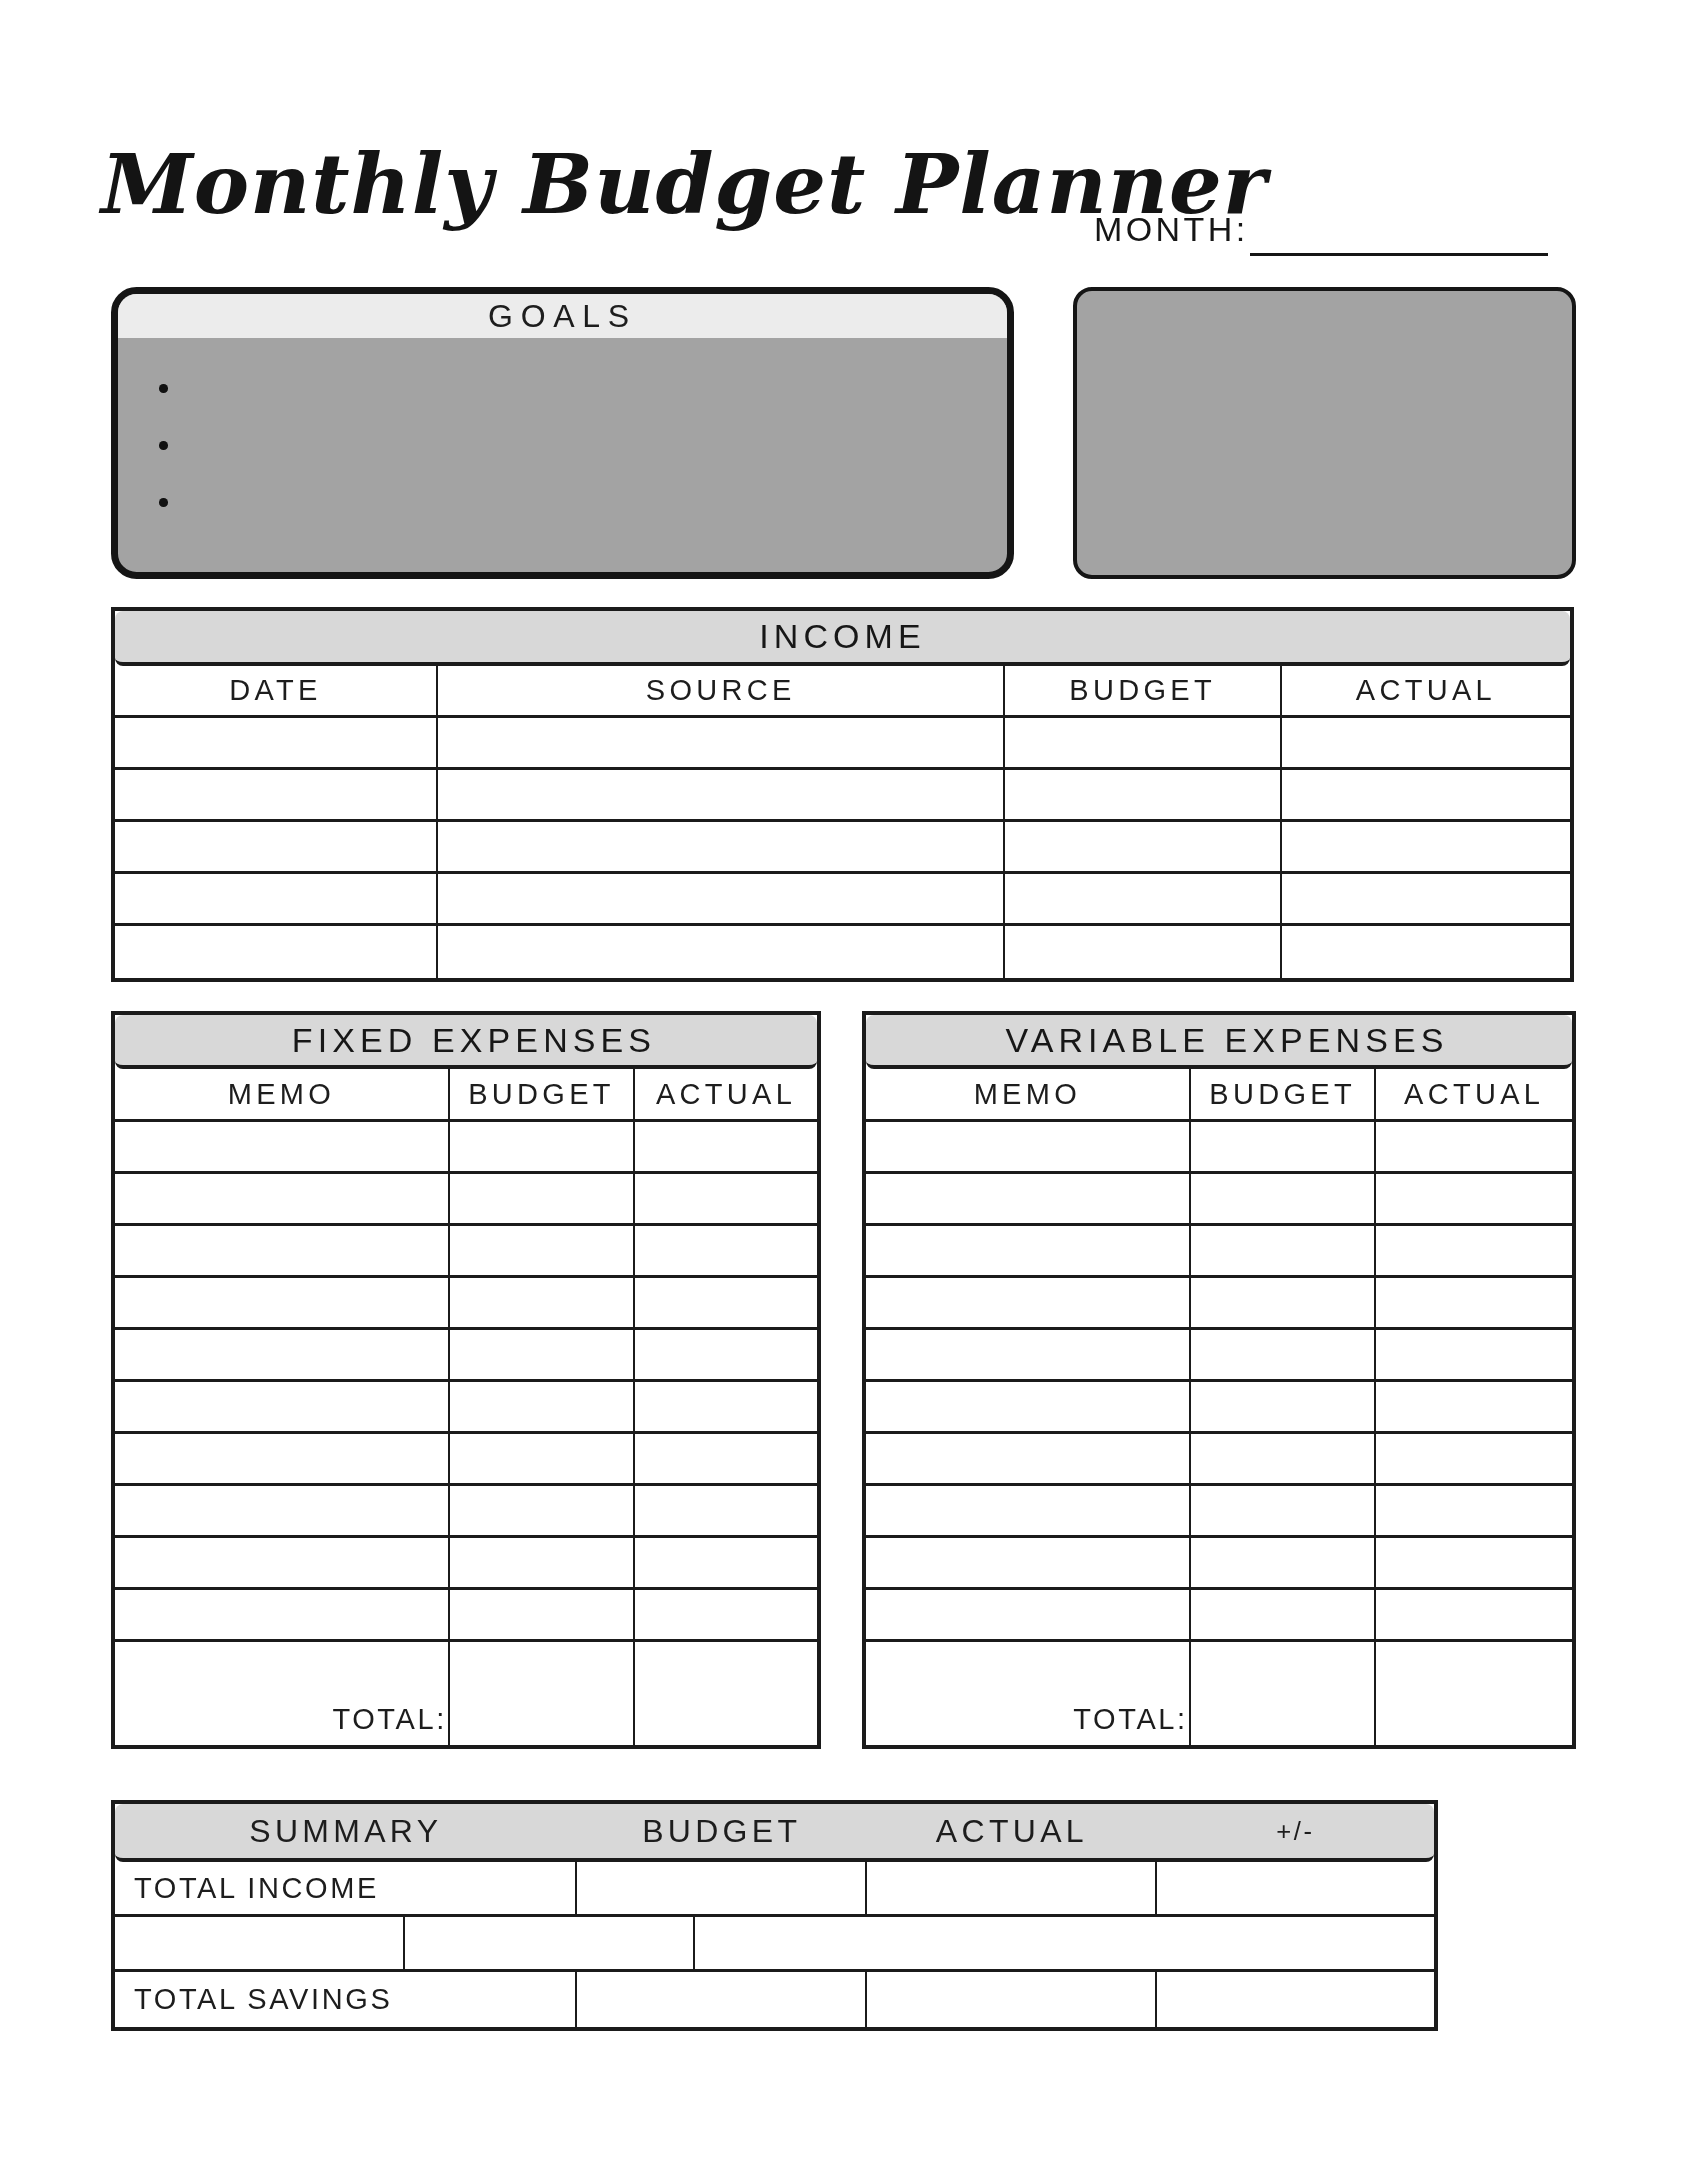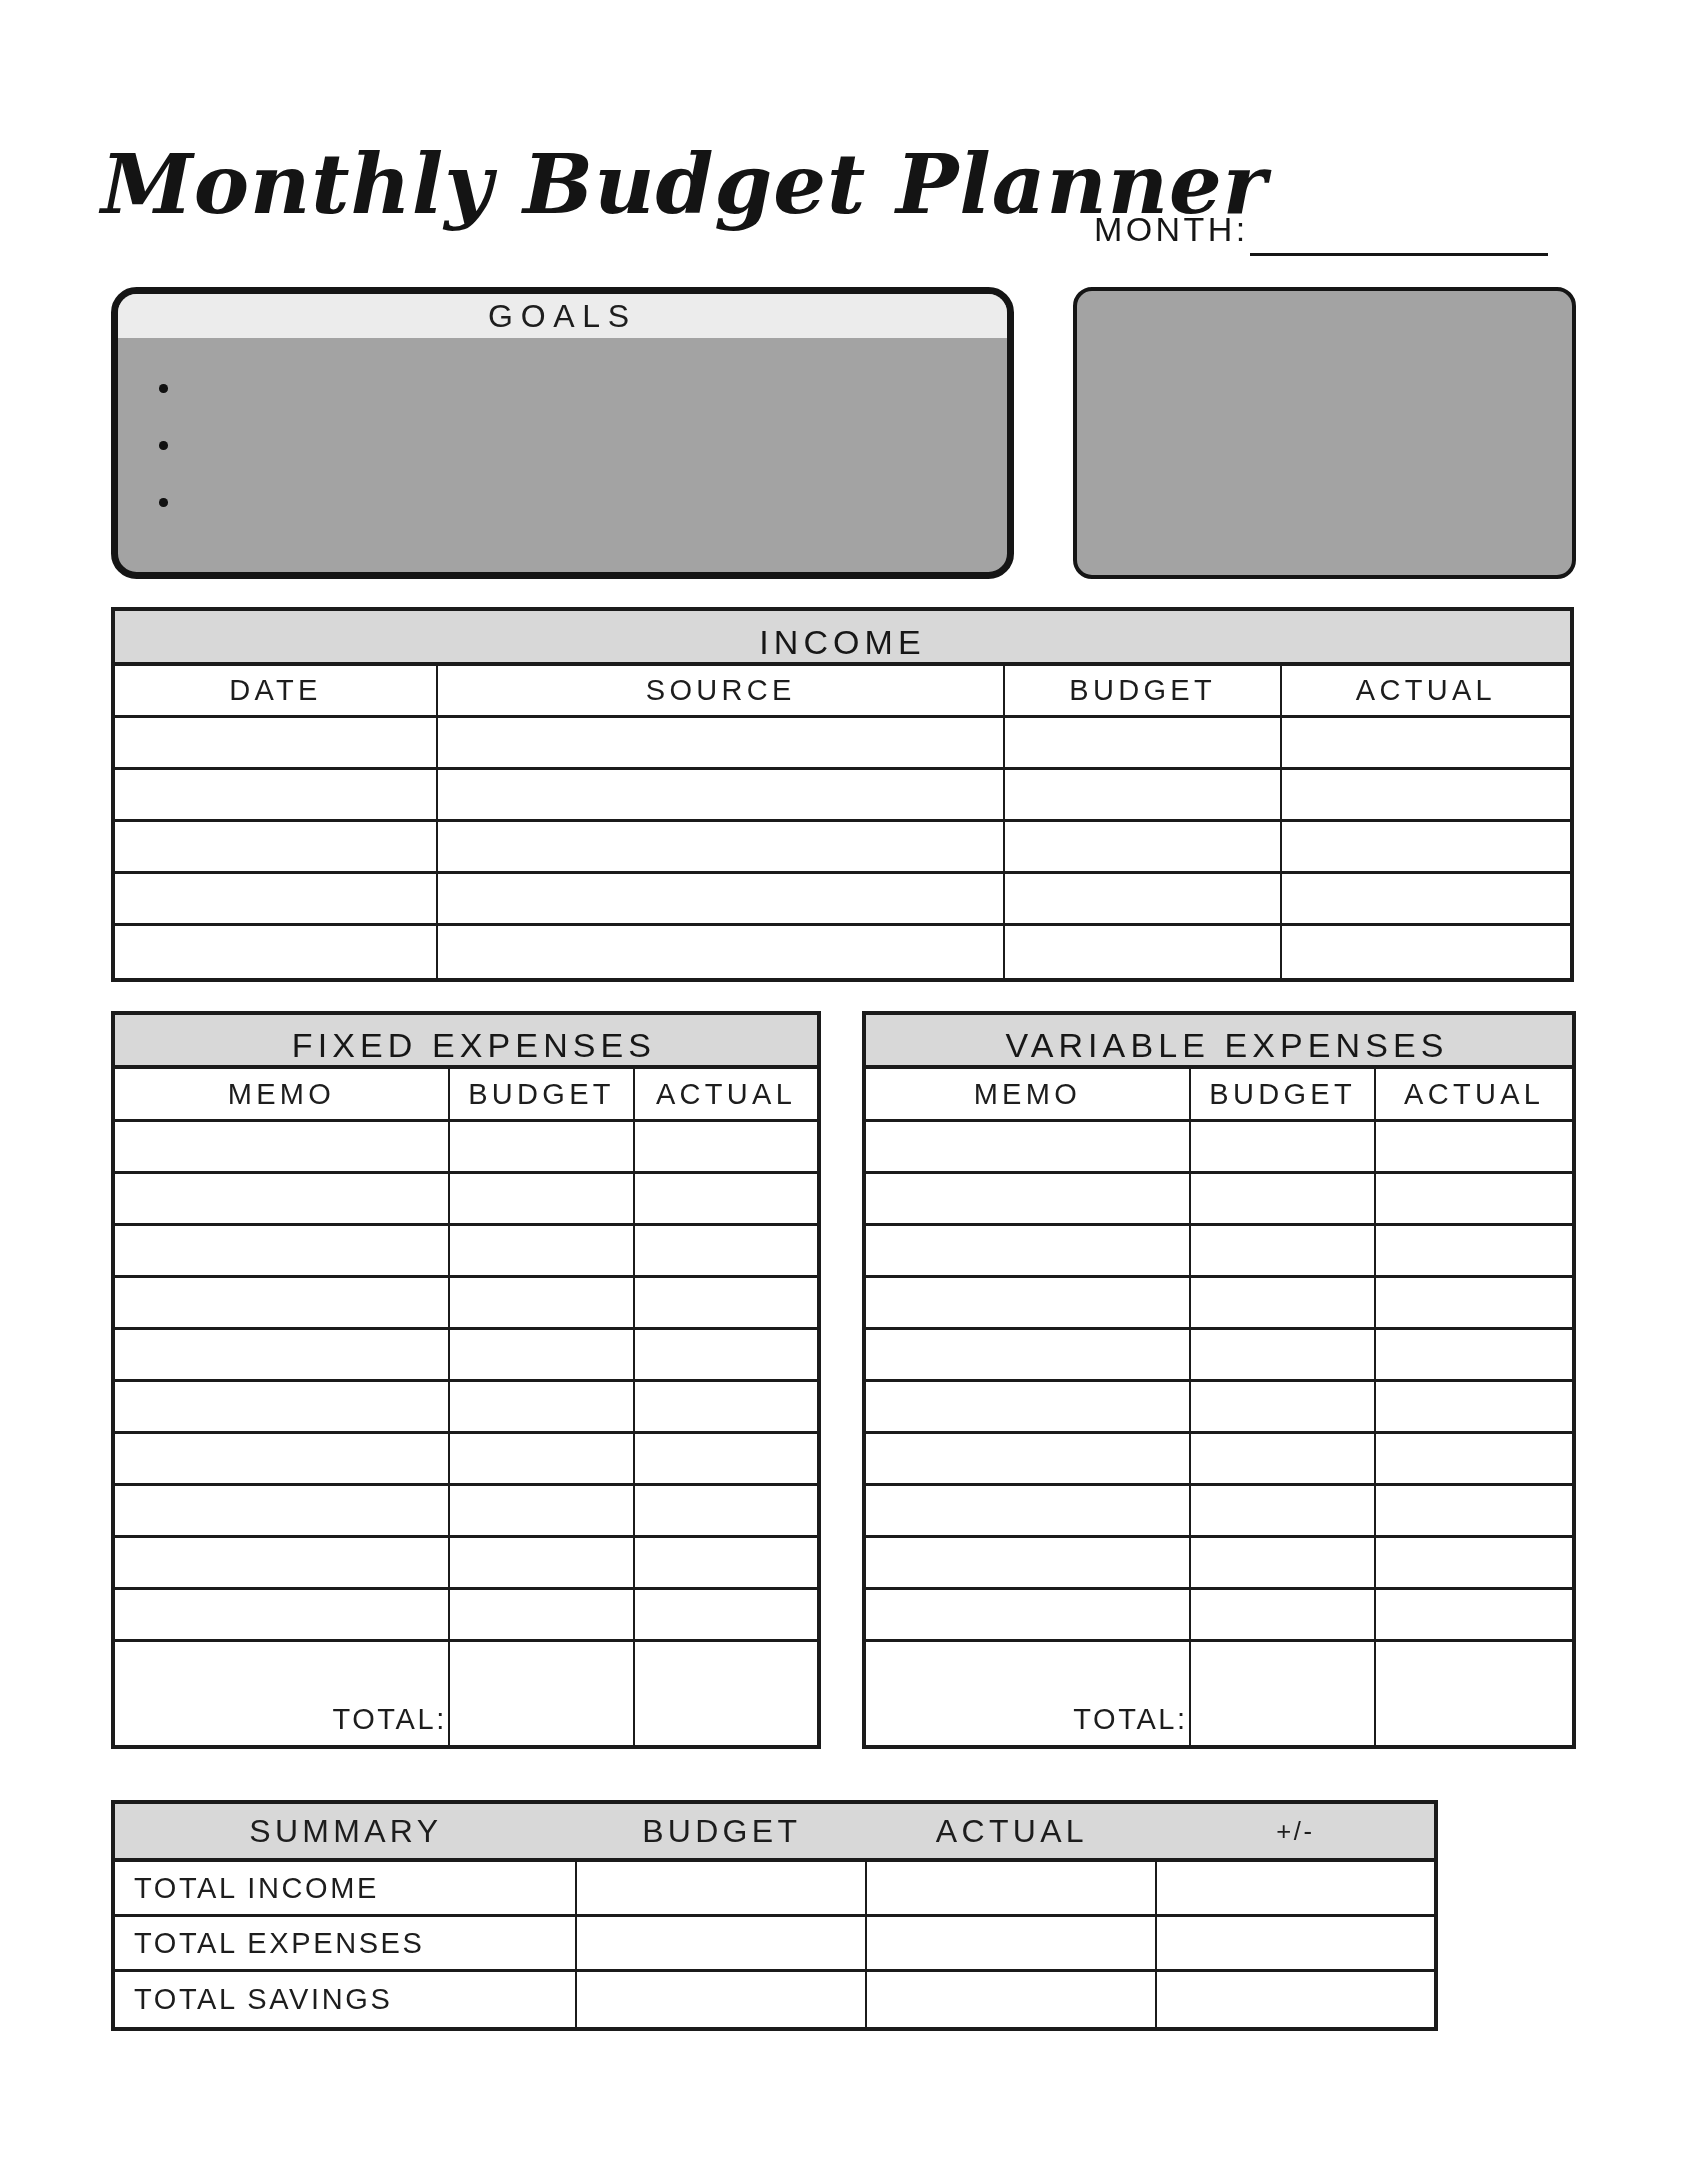--- a/index.html
+++ b/index.html
@@ -41,22 +41,22 @@
   .panel-head span{font-size:32px;letter-spacing:7.7px;color:#1d1d1d;}
   .goals-list{list-style:none;margin-top:22px;}
   .goal-item{display:flex;align-items:center;height:57px;}
   .dot{width:8.5px;height:8.5px;border-radius:50%;background:#111;
     margin-left:41px;flex:0 0 auto;}
   .goal-text{flex:1;height:100%;}
   .notes-body{width:100%;height:calc(100% - 55px);}
 
   
   .btable{position:absolute;border:4.3px solid var(--ink);background:#fff;}
-  .band{display:flex;align-items:flex-end;justify-content:center;
-    background:var(--band);border-bottom:4.3px solid var(--ink);}
+  .band{display:flex;align-items:center;justify-content:center;
+    background:var(--band);border-bottom:4.3px solid var(--ink);border-radius:8px;}
   .band-label{font-size:34px;letter-spacing:5.1px;color:#171717;}
   .cols,.trow{display:flex;border-bottom:3.4px solid var(--ink);}
   .cell{display:flex;align-items:center;justify-content:center;
     border-right:2.6px solid var(--ink);height:100%;}
   .cell:last-child{border-right:none;}
   .cell.hdr span{font-size:29px;letter-spacing:4.3px;color:#1d1d1d;}
   .trow:last-child{border-bottom:none;}
 
   
   .income-table{left:111px;top:607px;width:1463px;}
@@ -350,23 +350,20 @@
   </div>
   <div class="trow">
     <div class="cell w-sum label-cell">
         <span>TOTAL INCOME</span>
       </div>
     <div class="cell w-sbudget"></div>
     <div class="cell w-sactual"></div>
     <div class="cell w-spm"></div>
   </div>
   <div class="trow">
-    <div class="cell w-sum label-cell">
-        <span>TOTAL EXPENSES</span>
-      </div>
     <div class="cell w-sbudget"></div>
     <div class="cell w-sactual"></div>
     <div class="cell w-spm"></div>
   </div>
   <div class="trow">
     <div class="cell w-sum label-cell">
         <span>TOTAL SAVINGS</span>
       </div>
     <div class="cell w-sbudget"></div>
     <div class="cell w-sactual"></div>

